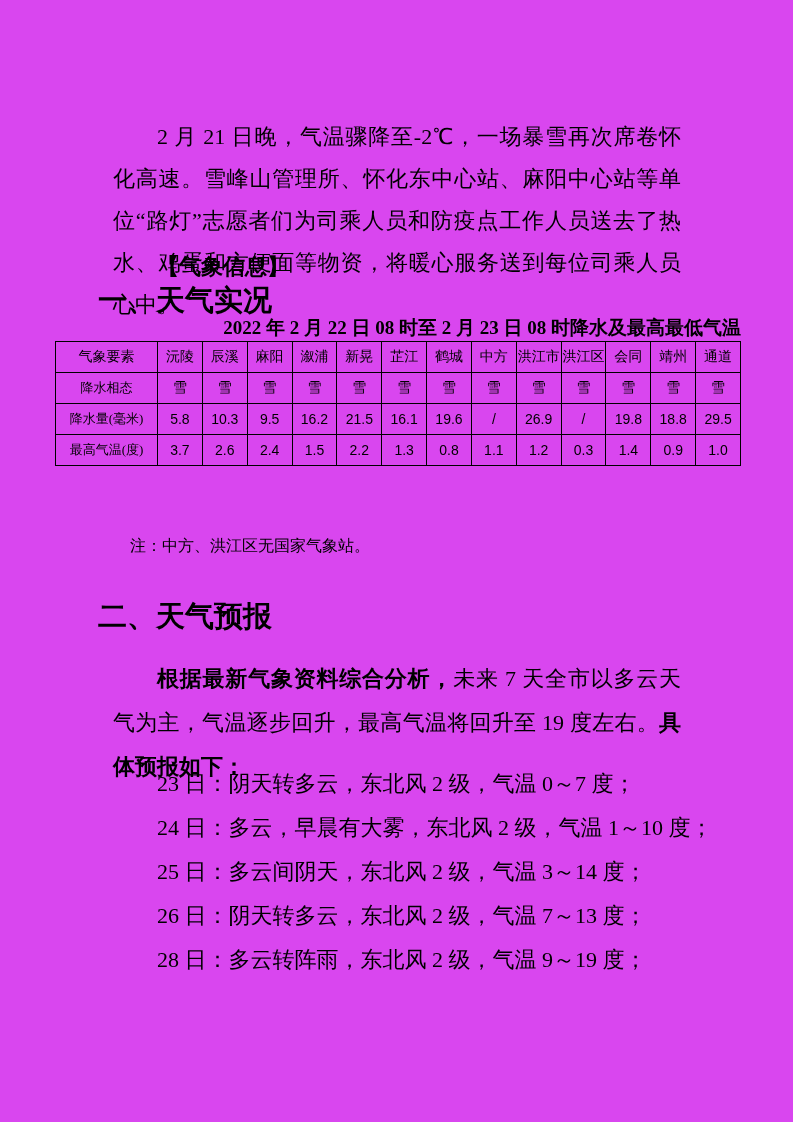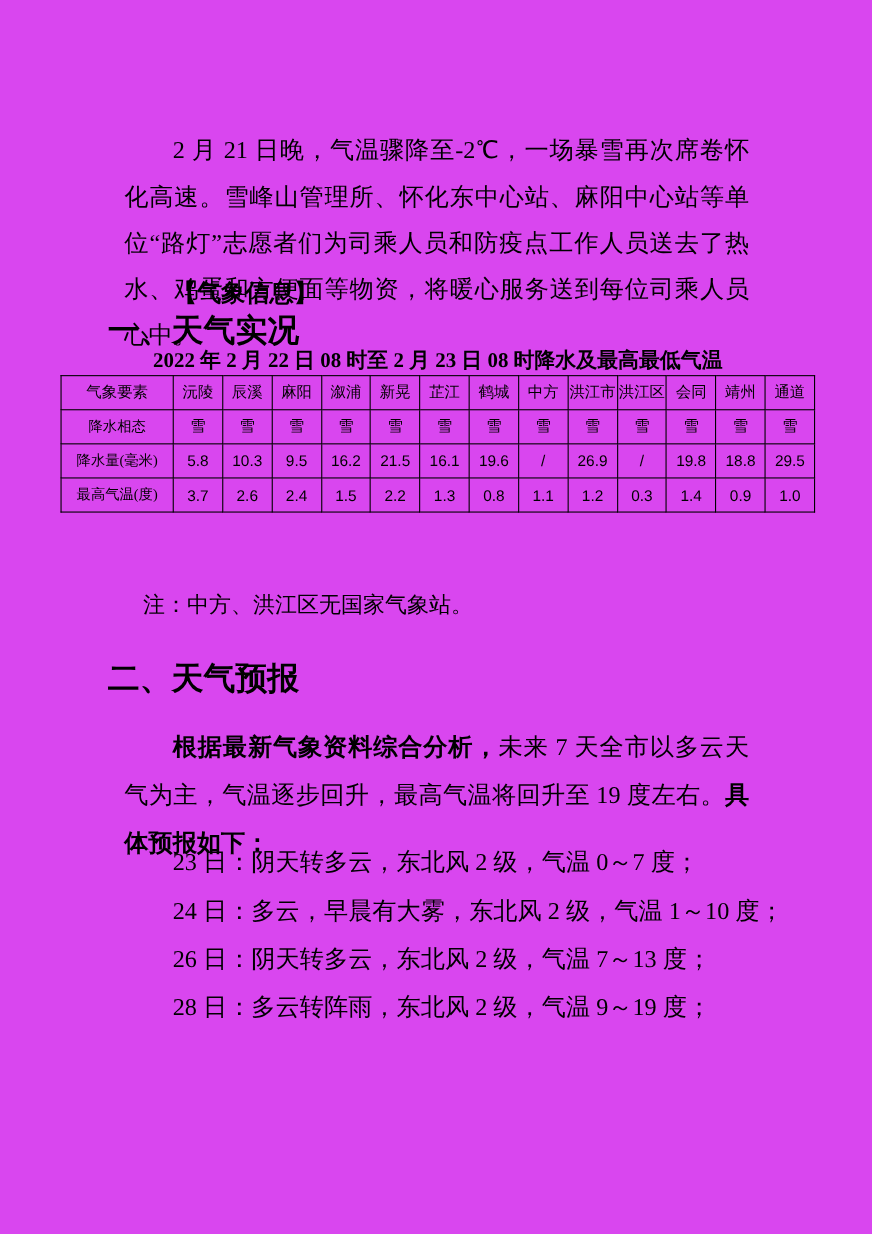--- a/index.html
+++ b/index.html
@@ -27,21 +27,21 @@
   }
   .section-heading {
     position: absolute; left: 98px;
     font-family: "Liberation Sans", sans-serif;
     font-size: 29px; font-weight: bold;
   }
   .h1 { top: 281px; }
   .h2 { top: 597px; }
   .table-title {
     position: absolute; left: 55px; top: 315px; width: 686px;
-    text-align: center;
+    text-align: right;
     font-size: 19px; font-weight: bold;
   }
   table.weather {
     position: absolute; left: 55px; top: 341px;
     width: 686px;
     border-collapse: collapse; table-layout: fixed;
   }
   table.weather th, table.weather td {
     border: 1px solid #000;
     height: 30px; padding: 0;
@@ -53,21 +53,21 @@
   table.weather th:first-child { width: 101px; }
   td.row-label { font-size: 13px; }
   td.row-label.tight { font-size: 12px; letter-spacing: -0.8px; }
   td.num-val {
     font-family: "Liberation Sans", sans-serif;
     font-size: 14px; font-weight: bold;
   }
   td.text-val { font-size: 14px; }
   .table-note {
     position: absolute; left: 130px; top: 536px;
-    font-size: 20px;
+    font-size: 16px;
   }
   .lead {
     position: absolute; left: 113px; top: 635px; width: 568px;
     font-size: 22px; line-height: 44px;
     text-indent: 2em; text-align: justify;
   }
   .lead b {
     font-family: "Liberation Sans", sans-serif;
     font-weight: bold;
     margin-top: 11px;
@@ -166,17 +166,18 @@
 
   <div class="table-note">注：中方、洪江区无国家气象站。</div>
 
   <div class="section-heading h2">二、天气预报</div>
 
   <p class="lead"><b>根据最新气象资料综合分析，</b><span>未来 7 天全市以多云天气为主，气温逐步回升，最高气温将回升至 19 度左右。</span><b>具体预报如下：</b></p>
 
   <div class="forecast-list">
       <div class="forecast-line">23 日：阴天转多云，东北风 2 级，气温 0～7 度；</div>
       <div class="forecast-line">24 日：多云，早晨有大雾，东北风 2 级，气温 1～10 度；</div>
+      <div class="forecast-line">25 日：多云间阴天，东北风 2 级，气温 3～14 度；</div>
       <div class="forecast-line">26 日：阴天转多云，东北风 2 级，气温 7～13 度；</div>
       <div class="forecast-line">28 日：多云转阵雨，东北风 2 级，气温 9～19 度；</div>
     </div>
 
 </div>
 
 </body></html>

